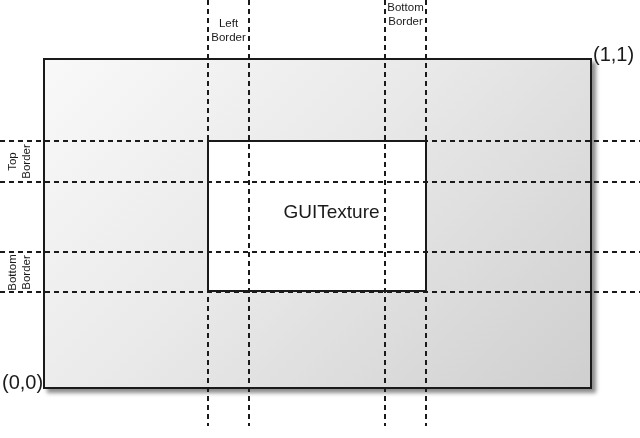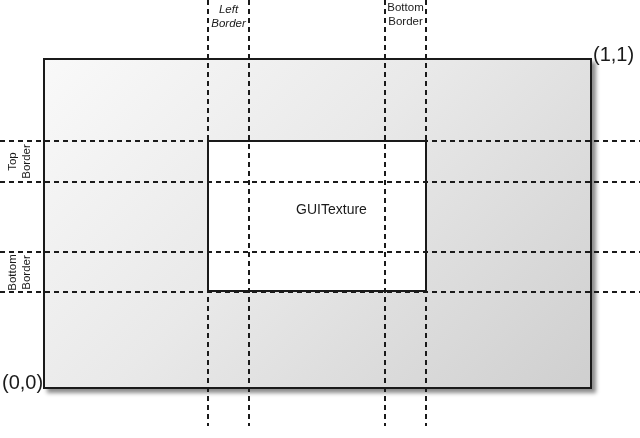--- a/index.html
+++ b/index.html
@@ -41,28 +41,28 @@
   .hline-top-inner{top:181px;}
   .hline-bottom-inner{top:251px;}
   .hline-bottom-outer{top:291px;}
   .vline-left-outer{left:207px;}
   .vline-left-inner{left:248px;}
   .vline-right-inner{left:384px;}
   .vline-right-outer{left:425px;}
   
   .lbl{position:absolute;}
   .screen-label{left:53px;top:62px;font-size:19px;}
-  .texture-label{left:207px;top:201px;width:249px;text-align:center;font-size:14px;}
+  .texture-label{left:207px;top:201px;width:249px;text-align:center;font-size:19px;}
   .coord{font-size:20px;}
   .coord-topright{left:593px;top:43px;}
   .coord-origin{left:2px;top:371px;}
   .border-label{
     font-size:11.5px;line-height:13.5px;text-align:center;
   }
-  .top-label-left{left:207px;top:3px;width:43px;font-style:italic;}
+  .top-label-left{left:207px;top:17px;width:43px;}
   .top-label-right{left:384px;top:1px;width:43px;}
   .vlabel{
     position:absolute;display:flex;align-items:center;justify-content:center;
   }
   .vlabel-top{left:0px;top:140px;width:38px;height:43px;}
   .vlabel-bottom{left:0px;top:251px;width:38px;height:43px;}
   .vlabel .inner{
     transform:rotate(-90deg);
     font-size:11.5px;line-height:13.5px;text-align:center;white-space:nowrap;
   }

